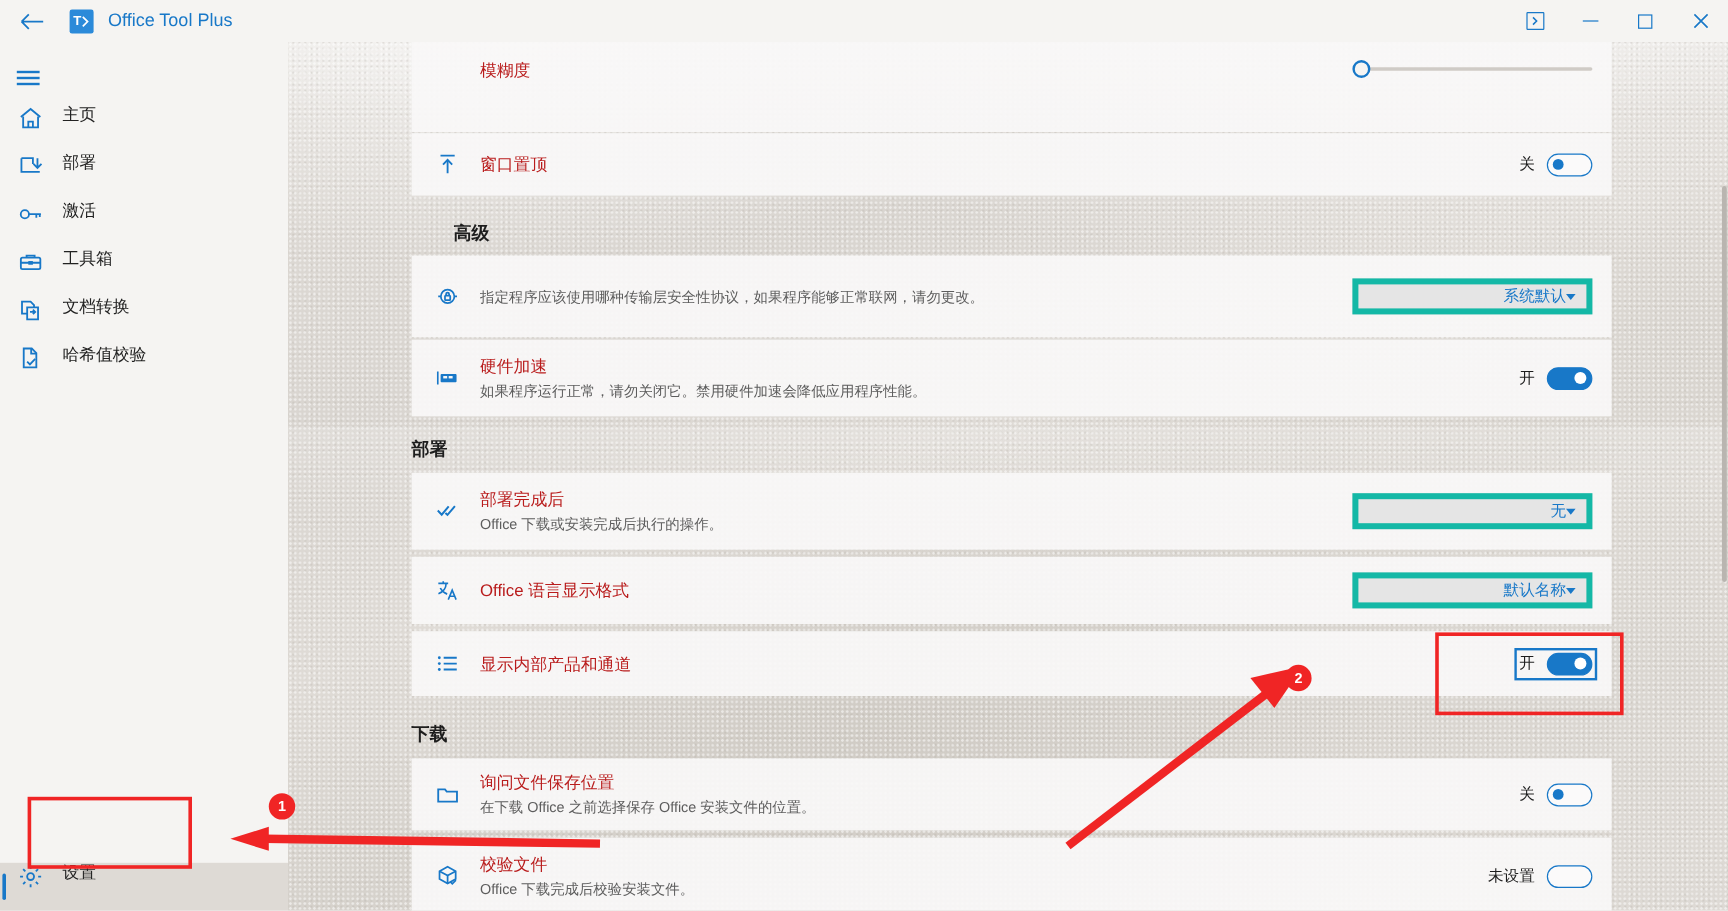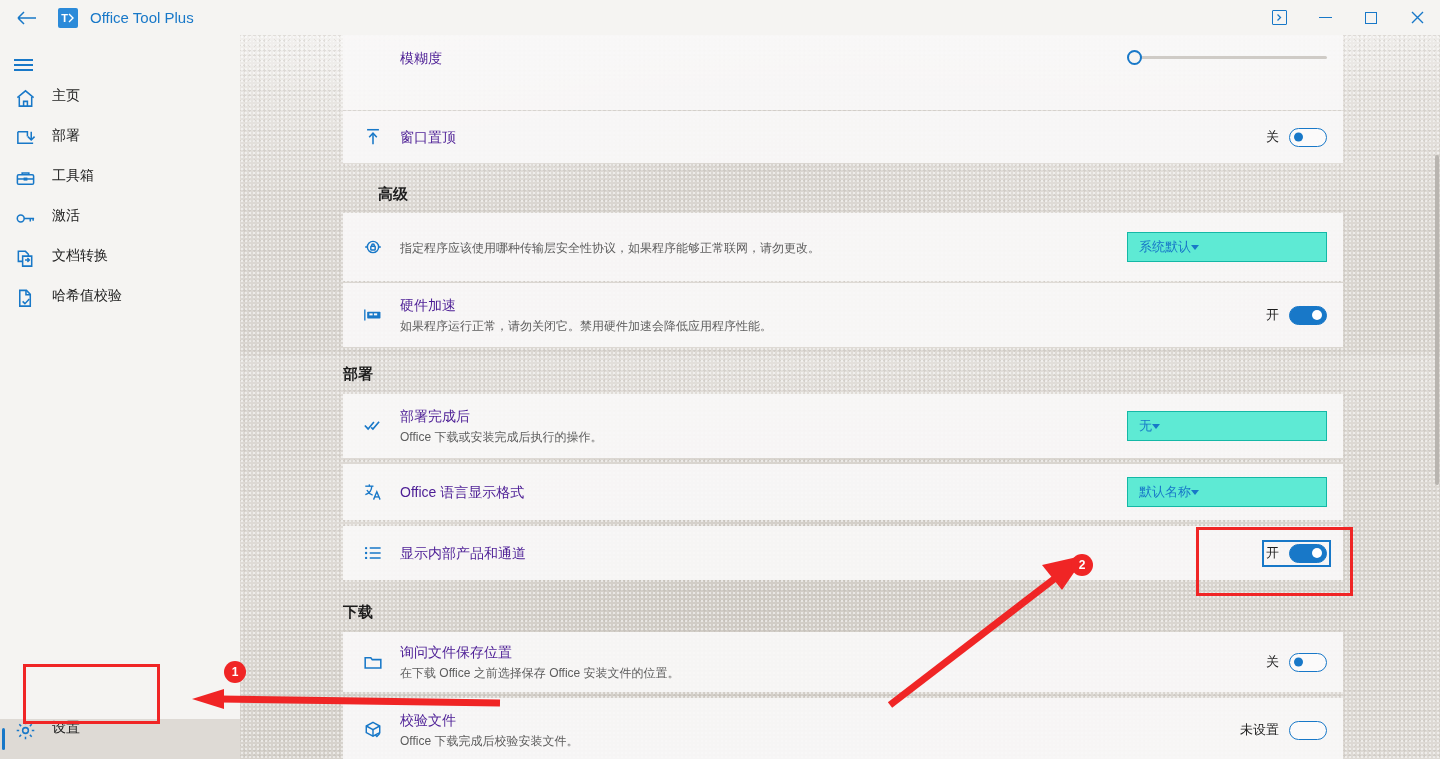--- a/index.html
+++ b/index.html
@@ -113,21 +113,21 @@
   .card {
     position: absolute; left: 103px; width: 1000px;
     background: rgba(249,248,247,.93);
     display: flex; align-items: center;
   }
   .card .ico {
     width: 26px; flex: 0 0 26px; margin-left: 17px; color: #1878c8;
     display: flex; align-items: center; justify-content: center;
   }
   .card .texts { flex: 1 1 auto; margin-left: 14px; }
-  .card .ttl { font-size: 14px; color: #4c1d95; line-height: 20px; }
+  .card .ttl { font-size: 14px; color: #b91c1c; line-height: 20px; }
   .card .sub { font-size: 12px; color: #5d5d5d; line-height: 18px; margin-top: 2px; }
   .card .right { display: flex; align-items: center; margin-right: 16px; gap: 12px; }
 
   .sect-title {
     position: absolute; left: 103px; font-size: 15px; font-weight: bold; color: #1d1d1d;
   }
 
   
   .slider { position: relative; width: 200px; height: 20px; display: flex; align-items: center; }
   .slider .track { position: absolute; left: 10px; right: 0; height: 3px; background: #cfcbc6; border-radius: 2px; }
@@ -148,22 +148,22 @@
     width: 9px; height: 9px; border-radius: 50%; background: #1878c8; left: 4px;
   }
   .toggle.on { background: #1878c8; border-color: #1878c8; }
   .toggle.on .knob { background: #ffffff; left: auto; right: 4px; width: 10px; height: 10px; }
   .tgl-wrap.focused {
     outline: 2px solid #1878c8; outline-offset: 2px;
   }
 
   
   .dropdown {
-    width: 200px; height: 30px; border: 1px solid #14b8a6; background: #5eead4;
-    display: flex; align-items: center; justify-content: flex-start;
+    width: 200px; height: 30px; border: 5px solid #14b8a6; background: #e5e5e5;
+    display: flex; align-items: center; justify-content: flex-end;
     padding: 0 9px 0 11px;
   }
   .dropdown .val { font-size: 13px; color: #1878c8; }
   .dropdown .chev {
     width: 0; height: 0; border-left: 4.5px solid transparent;
     border-right: 4.5px solid transparent; border-top: 5.5px solid #1878c8;
   }
 
   
   .scrollbar {
@@ -258,38 +258,38 @@
               <path d="M3 4v12h16"></path>
               <path d="M17 4v8M13.5 9l3.5 3.5L20.5 9"></path>
           </svg>
         </span>
         <span class="lbl">部署</span>
       </div>
 
       <div class="nav-item">
         <span class="ico">
           <svg width="21" height="21" viewBox="0 0 22 22" fill="none" stroke="#1878c8" stroke-width="1.6">
+            <circle cx="6" cy="11" r="3.6"></circle>
+              <path d="M9.6 11H20"></path>
+              <path d="M16 11v3.2M19 11v2.4"></path>
+          </svg>
+        </span>
+        <span class="lbl">激活</span>
+      </div>
+
+      <div class="nav-item">
+        <span class="ico">
+          <svg width="21" height="21" viewBox="0 0 22 22" fill="none" stroke="#1878c8" stroke-width="1.6">
             <rect x="2.5" y="7" width="17" height="10" rx="1.4"></rect>
               <path d="M7.5 7V5.2h7V7"></path>
               <path d="M2.5 11.5h17"></path>
             <rect x="9" y="10" width="4" height="3.2" fill="#1878c8" stroke="none"></rect>
           </svg>
         </span>
         <span class="lbl">工具箱</span>
-      </div>
-
-      <div class="nav-item">
-        <span class="ico">
-          <svg width="21" height="21" viewBox="0 0 22 22" fill="none" stroke="#1878c8" stroke-width="1.6">
-            <circle cx="6" cy="11" r="3.6"></circle>
-              <path d="M9.6 11H20"></path>
-              <path d="M16 11v3.2M19 11v2.4"></path>
-          </svg>
-        </span>
-        <span class="lbl">激活</span>
       </div>
 
       <div class="nav-item">
         <span class="ico">
           <svg width="21" height="21" viewBox="0 0 22 22" fill="none" stroke="#1878c8" stroke-width="1.6">
             <path d="M3.5 3.5h7.5L14 6.5V14H3.5z"></path>
               <path d="M8 8.5h9.5V19H8z" fill="#f5f4f2"></path>
             <path d="M10.5 12.5h4.5M13 10.5l2 2-2 2"></path>
           </svg>
         </span>

